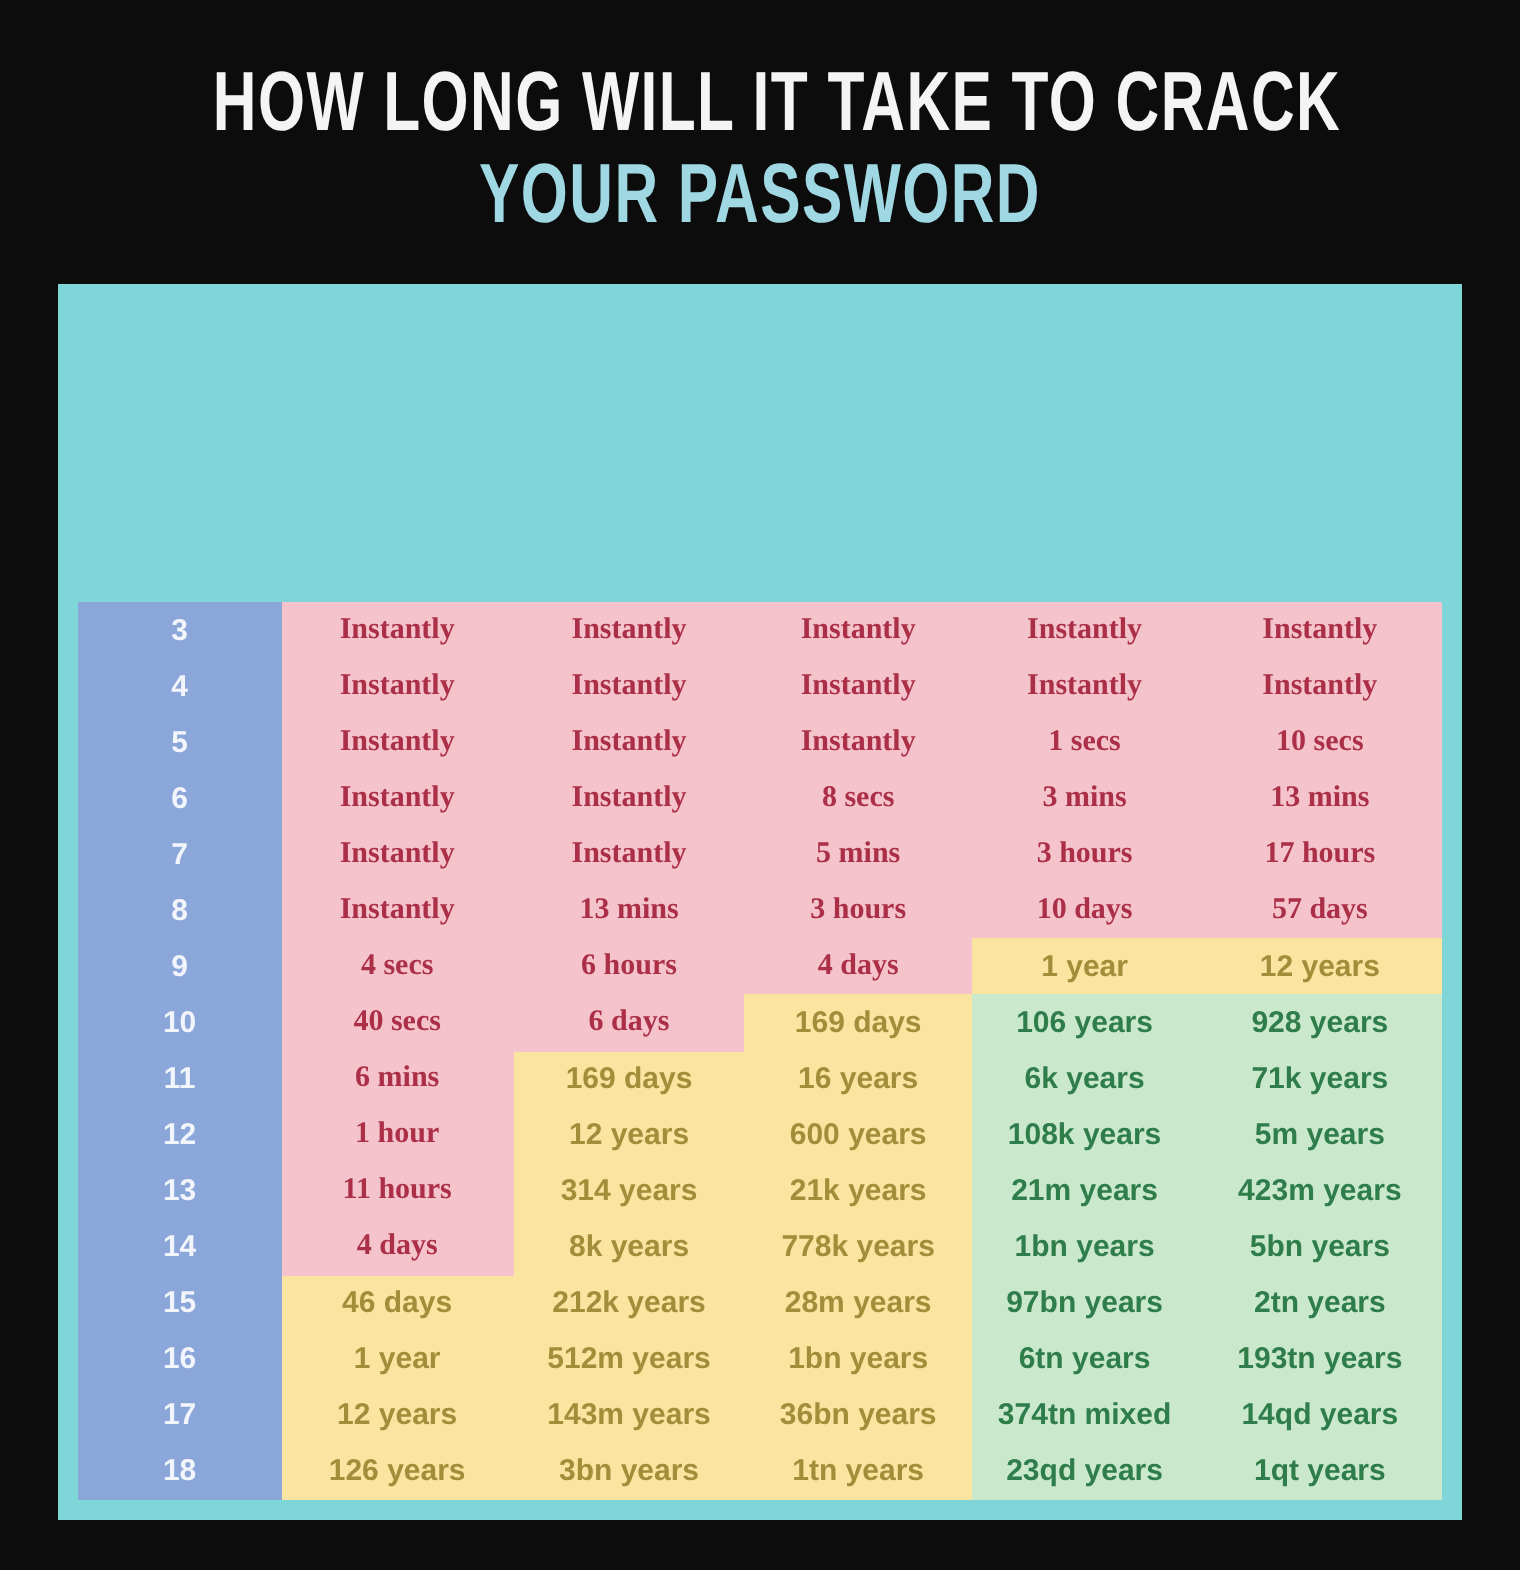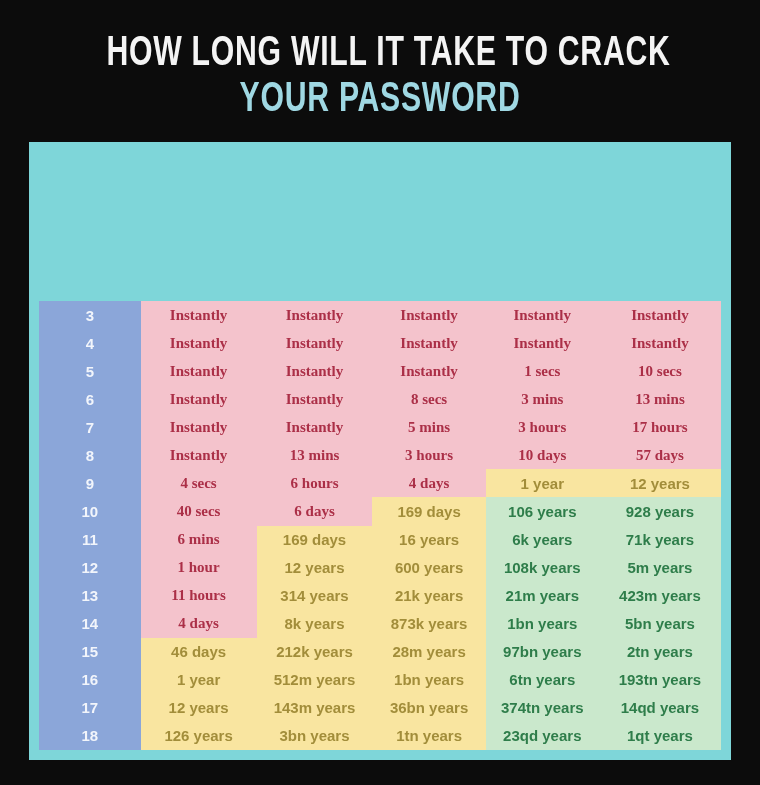--- a/index.html
+++ b/index.html
@@ -90,19 +90,19 @@
       <div class="trow"><div class="ncell">4</div><div class="dcell lvl-p">Instantly</div><div class="dcell lvl-p">Instantly</div><div class="dcell lvl-p">Instantly</div><div class="dcell lvl-p">Instantly</div><div class="dcell lvl-p">Instantly</div></div>
       <div class="trow"><div class="ncell">5</div><div class="dcell lvl-p">Instantly</div><div class="dcell lvl-p">Instantly</div><div class="dcell lvl-p">Instantly</div><div class="dcell lvl-p">1 secs</div><div class="dcell lvl-p">10 secs</div></div>
       <div class="trow"><div class="ncell">6</div><div class="dcell lvl-p">Instantly</div><div class="dcell lvl-p">Instantly</div><div class="dcell lvl-p">8 secs</div><div class="dcell lvl-p">3 mins</div><div class="dcell lvl-p">13 mins</div></div>
       <div class="trow"><div class="ncell">7</div><div class="dcell lvl-p">Instantly</div><div class="dcell lvl-p">Instantly</div><div class="dcell lvl-p">5 mins</div><div class="dcell lvl-p">3 hours</div><div class="dcell lvl-p">17 hours</div></div>
       <div class="trow"><div class="ncell">8</div><div class="dcell lvl-p">Instantly</div><div class="dcell lvl-p">13 mins</div><div class="dcell lvl-p">3 hours</div><div class="dcell lvl-p">10 days</div><div class="dcell lvl-p">57 days</div></div>
       <div class="trow"><div class="ncell">9</div><div class="dcell lvl-p">4 secs</div><div class="dcell lvl-p">6 hours</div><div class="dcell lvl-p">4 days</div><div class="dcell lvl-y">1 year</div><div class="dcell lvl-y">12 years</div></div>
       <div class="trow"><div class="ncell">10</div><div class="dcell lvl-p">40 secs</div><div class="dcell lvl-p">6 days</div><div class="dcell lvl-y">169 days</div><div class="dcell lvl-g">106 years</div><div class="dcell lvl-g">928 years</div></div>
       <div class="trow"><div class="ncell">11</div><div class="dcell lvl-p">6 mins</div><div class="dcell lvl-y">169 days</div><div class="dcell lvl-y">16 years</div><div class="dcell lvl-g">6k years</div><div class="dcell lvl-g">71k years</div></div>
       <div class="trow"><div class="ncell">12</div><div class="dcell lvl-p">1 hour</div><div class="dcell lvl-y">12 years</div><div class="dcell lvl-y">600 years</div><div class="dcell lvl-g">108k years</div><div class="dcell lvl-g">5m years</div></div>
       <div class="trow"><div class="ncell">13</div><div class="dcell lvl-p">11 hours</div><div class="dcell lvl-y">314 years</div><div class="dcell lvl-y">21k years</div><div class="dcell lvl-g">21m years</div><div class="dcell lvl-g">423m years</div></div>
-      <div class="trow"><div class="ncell">14</div><div class="dcell lvl-p">4 days</div><div class="dcell lvl-y">8k years</div><div class="dcell lvl-y">873k years</div><div class="dcell lvl-g">1bn years</div><div class="dcell lvl-g">5bn years</div></div>
+      <div class="trow"><div class="ncell">14</div><div class="dcell lvl-p">4 days</div><div class="dcell lvl-y">8k years</div><div class="dcell lvl-y">778k years</div><div class="dcell lvl-g">1bn years</div><div class="dcell lvl-g">5bn years</div></div>
       <div class="trow"><div class="ncell">15</div><div class="dcell lvl-y">46 days</div><div class="dcell lvl-y">212k years</div><div class="dcell lvl-y">28m years</div><div class="dcell lvl-g">97bn years</div><div class="dcell lvl-g">2tn years</div></div>
       <div class="trow"><div class="ncell">16</div><div class="dcell lvl-y">1 year</div><div class="dcell lvl-y">512m years</div><div class="dcell lvl-y">1bn years</div><div class="dcell lvl-g">6tn years</div><div class="dcell lvl-g">193tn years</div></div>
-      <div class="trow"><div class="ncell">17</div><div class="dcell lvl-y">12 years</div><div class="dcell lvl-y">143m years</div><div class="dcell lvl-y">36bn years</div><div class="dcell lvl-g">374tn years</div><div class="dcell lvl-g">14qd years</div></div>
+      <div class="trow"><div class="ncell">17</div><div class="dcell lvl-y">12 years</div><div class="dcell lvl-y">143m years</div><div class="dcell lvl-y">36bn years</div><div class="dcell lvl-g">374tn mixed</div><div class="dcell lvl-g">14qd years</div></div>
       <div class="trow"><div class="ncell">18</div><div class="dcell lvl-y">126 years</div><div class="dcell lvl-y">3bn years</div><div class="dcell lvl-y">1tn years</div><div class="dcell lvl-g">23qd years</div><div class="dcell lvl-g">1qt years</div></div>
     </div>
 </div>
 
 </body></html>

